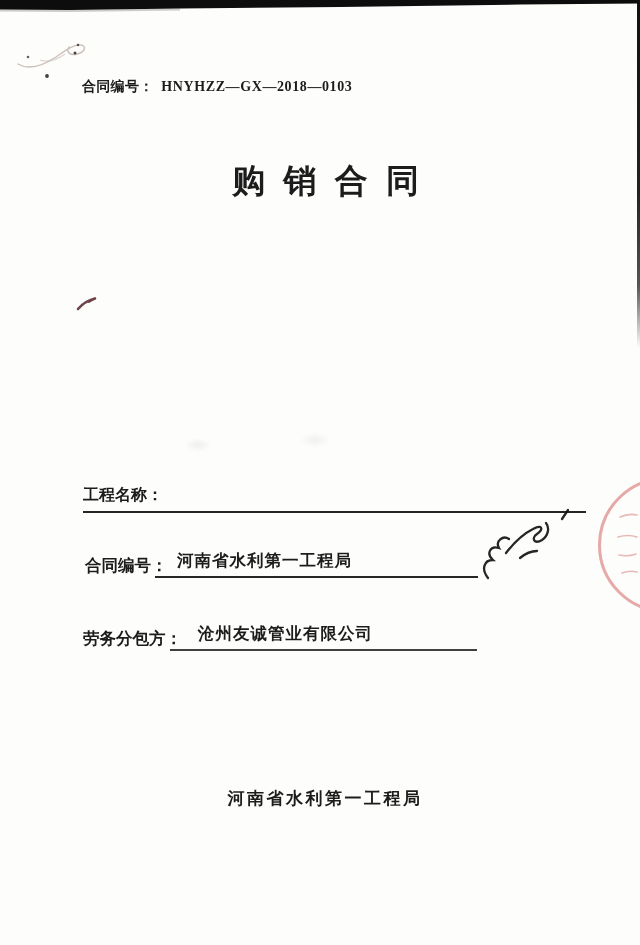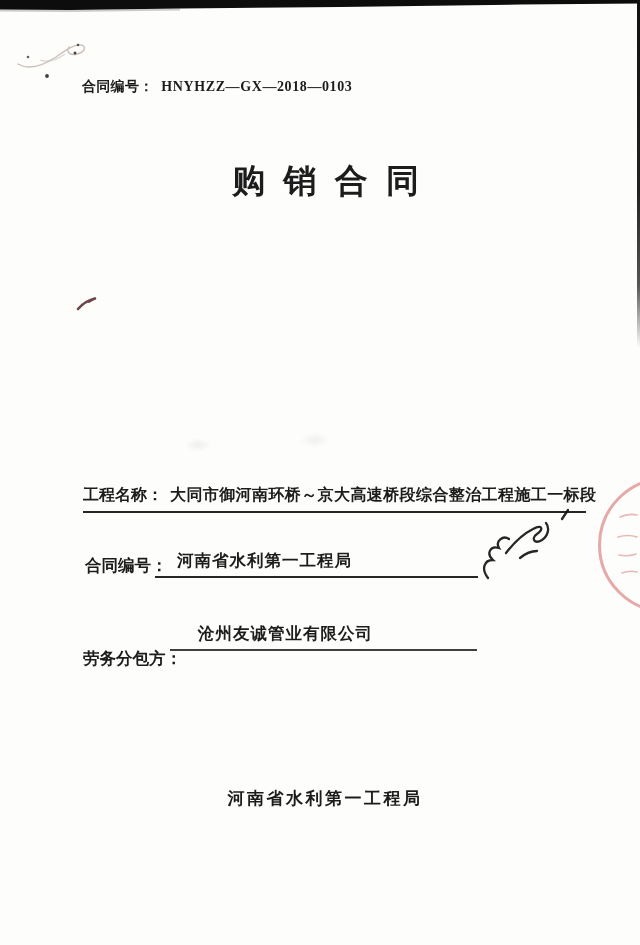--- a/index.html
+++ b/index.html
@@ -39,21 +39,21 @@
     display:flex;align-items:baseline;white-space:nowrap;
   }
   .row1 .lbl{font-size:16px;font-weight:bold;}
   .row1 .val{font-size:16px;font-weight:bold;margin-left:7px;letter-spacing:.4px;}
   .lbl2{position:absolute;left:85px;top:555px;font-size:16.5px;font-weight:bold;white-space:nowrap;}
   .line2{
     position:absolute;left:155px;top:550px;width:323px;height:26px;
     border-bottom:2px solid #262626;white-space:nowrap;
   }
   .line2 .val{display:inline-block;padding-left:22px;font-size:16.5px;font-weight:bold;letter-spacing:1px;}
-  .lbl3{position:absolute;left:83px;top:648px;font-size:16.5px;font-weight:bold;white-space:nowrap;}
+  .lbl3{position:absolute;left:83px;top:628px;font-size:16.5px;font-weight:bold;white-space:nowrap;}
   .line3{
     position:absolute;left:170px;top:623px;width:307px;height:26px;
     border-bottom:2px solid #404040;white-space:nowrap;
   }
   .line3 .val{display:inline-block;padding-left:28px;font-size:16.5px;font-weight:bold;letter-spacing:1px;}
   
   .footer-org{
     position:absolute;top:787px;left:50%;transform:translateX(-50%);
     margin-left:5px;font-size:17px;font-weight:bold;letter-spacing:2.5px;white-space:nowrap;
   }
@@ -98,21 +98,20 @@
 
   <h1 class="doc-title">购 销 合 同</h1>
 
   <svg class="check-mark" width="22" height="18" viewBox="0 0 22 18">
     <path d="M2,14 C7,8 13,5 19,3.5" fill="none" stroke="#6f4449" stroke-width="2.6" stroke-linecap="round"></path>
     <path d="M19,3.5 L13,7" fill="none" stroke="#6f4449" stroke-width="2" stroke-linecap="round"></path>
   </svg>
 
   <div class="row1">
     <span class="lbl">工程名称：</span>
-    <span class="val">大同市御河南环桥～京大高速桥段综合整治工程施工一标段</span>
   </div>
 
   <div class="lbl2">合同编号：</div>
   <div class="line2">
     <span class="val">河南省水利第一工程局</span>
   </div>
 
   <div class="lbl3">劳务分包方：</div>
   <div class="line3">
     <span class="val">沧州友诚管业有限公司</span>

